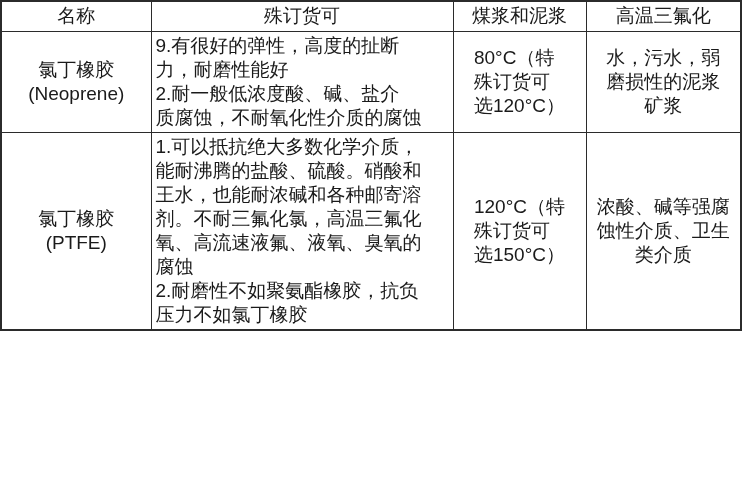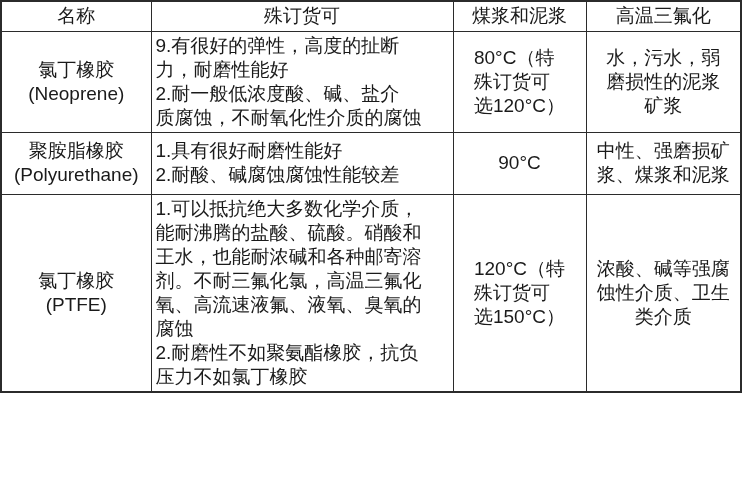--- a/index.html
+++ b/index.html
@@ -99,29 +99,20 @@
 力，耐磨性能好
 2.耐一般低浓度酸、碱、盐介
 质腐蚀，不耐氧化性介质的腐蚀</td>
         <td class="temp-cell"><span class="temp-inner">80°C（特
 殊订货可
 选120°C）</span></td>
         <td class="app-cell">水，污水，弱
 磨损性的泥浆
 矿浆</td>
       </tr>
-      <tr class="r2">
-        <td class="name-cell">聚胺脂橡胶
-(Polyurethane)</td>
-        <td class="props-cell">1.具有很好耐磨性能好
-2.耐酸、碱腐蚀腐蚀性能较差</td>
-        <td class="temp-cell"><span class="temp-inner">90°C</span></td>
-        <td class="app-cell">中性、强磨损矿
-浆、煤浆和泥浆</td>
-      </tr>
       <tr class="r3">
         <td class="name-cell">氯丁橡胶
 (PTFE)</td>
         <td class="props-cell">1.可以抵抗绝大多数化学介质，
 能耐沸腾的盐酸、硫酸。硝酸和
 王水，也能耐浓碱和各种邮寄溶
 剂。不耐三氟化氯，高温三氟化
 氧、高流速液氟、液氧、臭氧的
 腐蚀
 2.耐磨性不如聚氨酯橡胶，抗负

